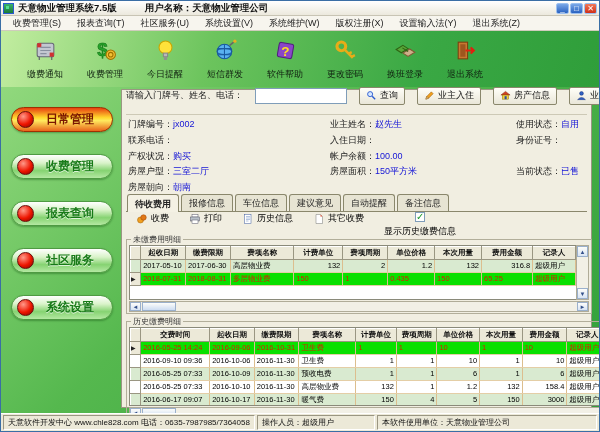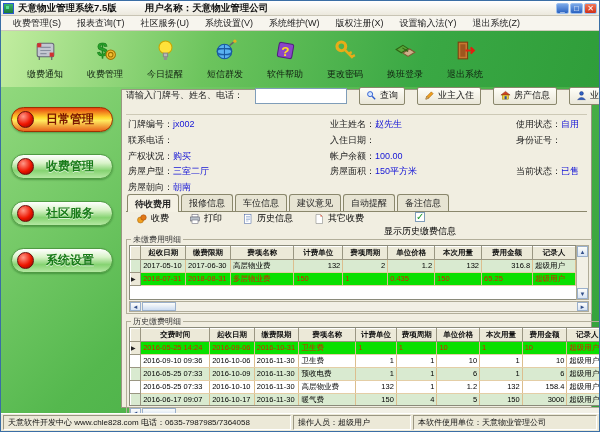--- a/index.html
+++ b/index.html
@@ -115,21 +115,21 @@
   .harr { width:11px; height:9px; background:linear-gradient(#fdfdfa,#d8e4f4); border:1px solid #9ab0cc;
           font-size:6px; line-height:8px; text-align:center; color:#33508a; }
   .harr.right { margin-left:auto; }
   .hthumb { width:34px; height:9px; background:linear-gradient(#fdfdfa,#cdddf2); border:1px solid #9ab0cc; margin-left:1px; }
 
   
   .statusbar { height:18px; flex:0 0 18px; background:#ece9d8; border-top:1px solid #fff; display:flex;
                align-items:stretch; padding:1px 2px; gap:2px; }
   .spane { border:1px solid; border-color:#9a9682 #fff #fff #9a9682; font-size:8px; line-height:14px;
            padding:0 4px; color:#111; white-space:nowrap; overflow:hidden; }
-  .sp1 { width:288px; } .sp2 { width:118px; } .sp3 { flex:1; }
+  .sp1 { width:252px; } .sp2 { width:118px; } .sp3 { flex:1; }
 </style>
 </head>
 <body>
 
 <div class="window">
 
   <div class="titlebar">
     <span class="app-icon"></span>
     <span class="title">天意物业管理系统7.5版</span>
     <span class="user">用户名称：天意物业管理公司</span>
@@ -223,20 +223,24 @@
   <div class="main">
 
     <div class="sidebar">
       <div class="pill active">
         <span class="sphere"></span>
         <span class="plabel">日常管理</span>
       </div>
       <div class="pill">
         <span class="sphere"></span>
         <span class="plabel">收费管理</span>
+      </div>
+      <div class="pill">
+        <span class="sphere"></span>
+        <span class="plabel">报表查询</span>
       </div>
       <div class="pill">
         <span class="sphere"></span>
         <span class="plabel">社区服务</span>
       </div>
       <div class="pill">
         <span class="sphere"></span>
         <span class="plabel">系统设置</span>
       </div>
     </div>

